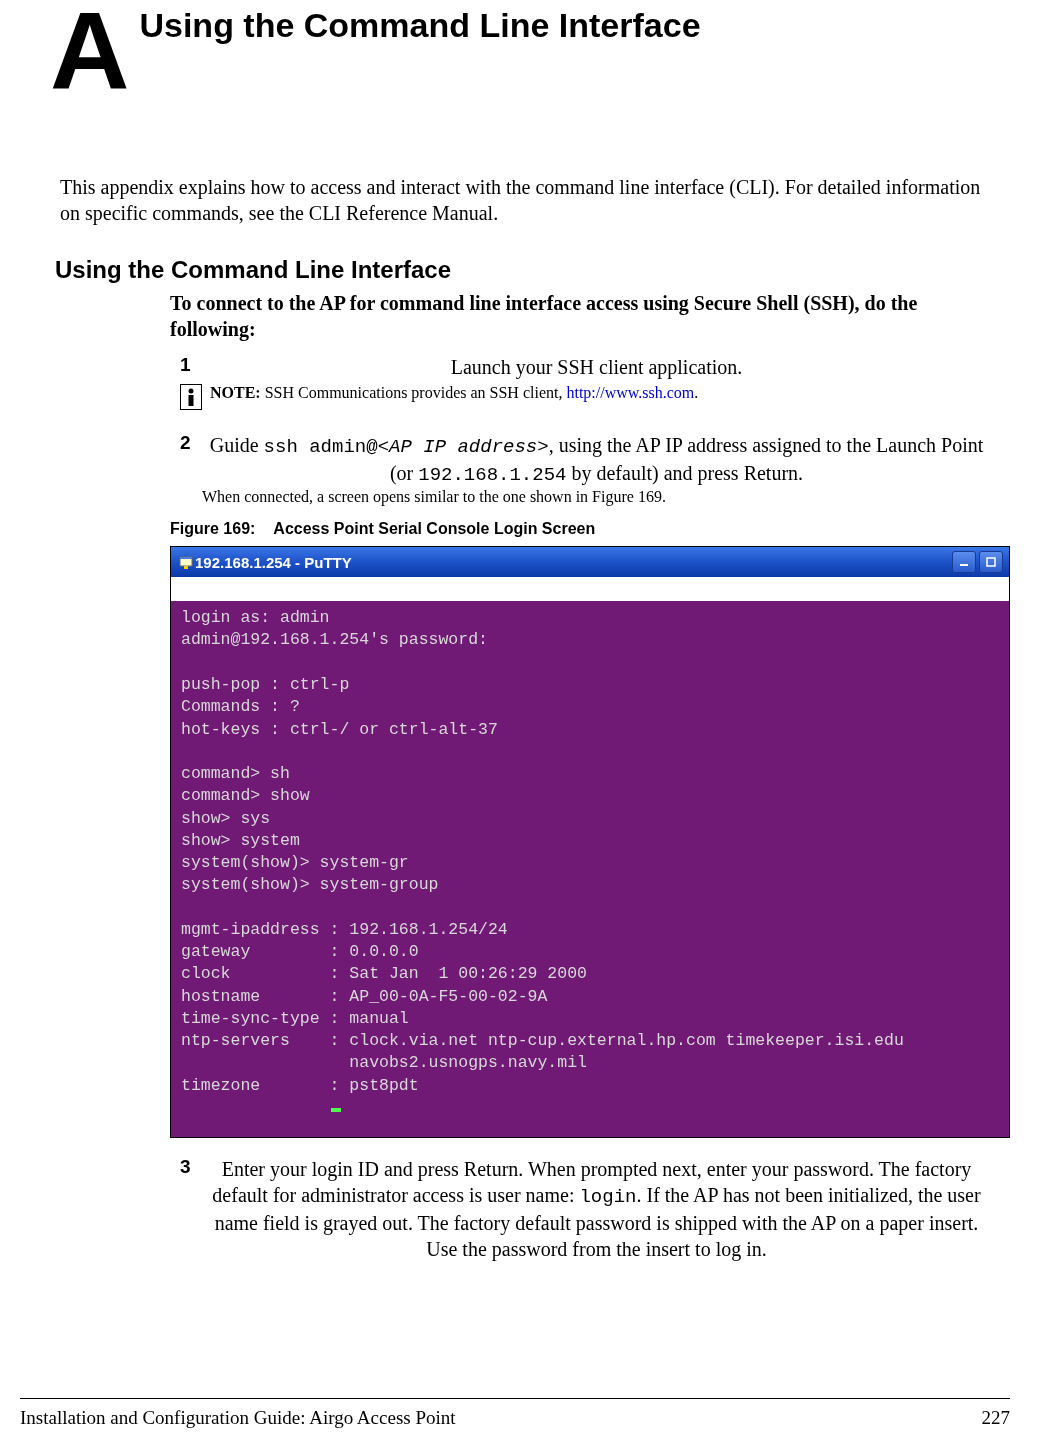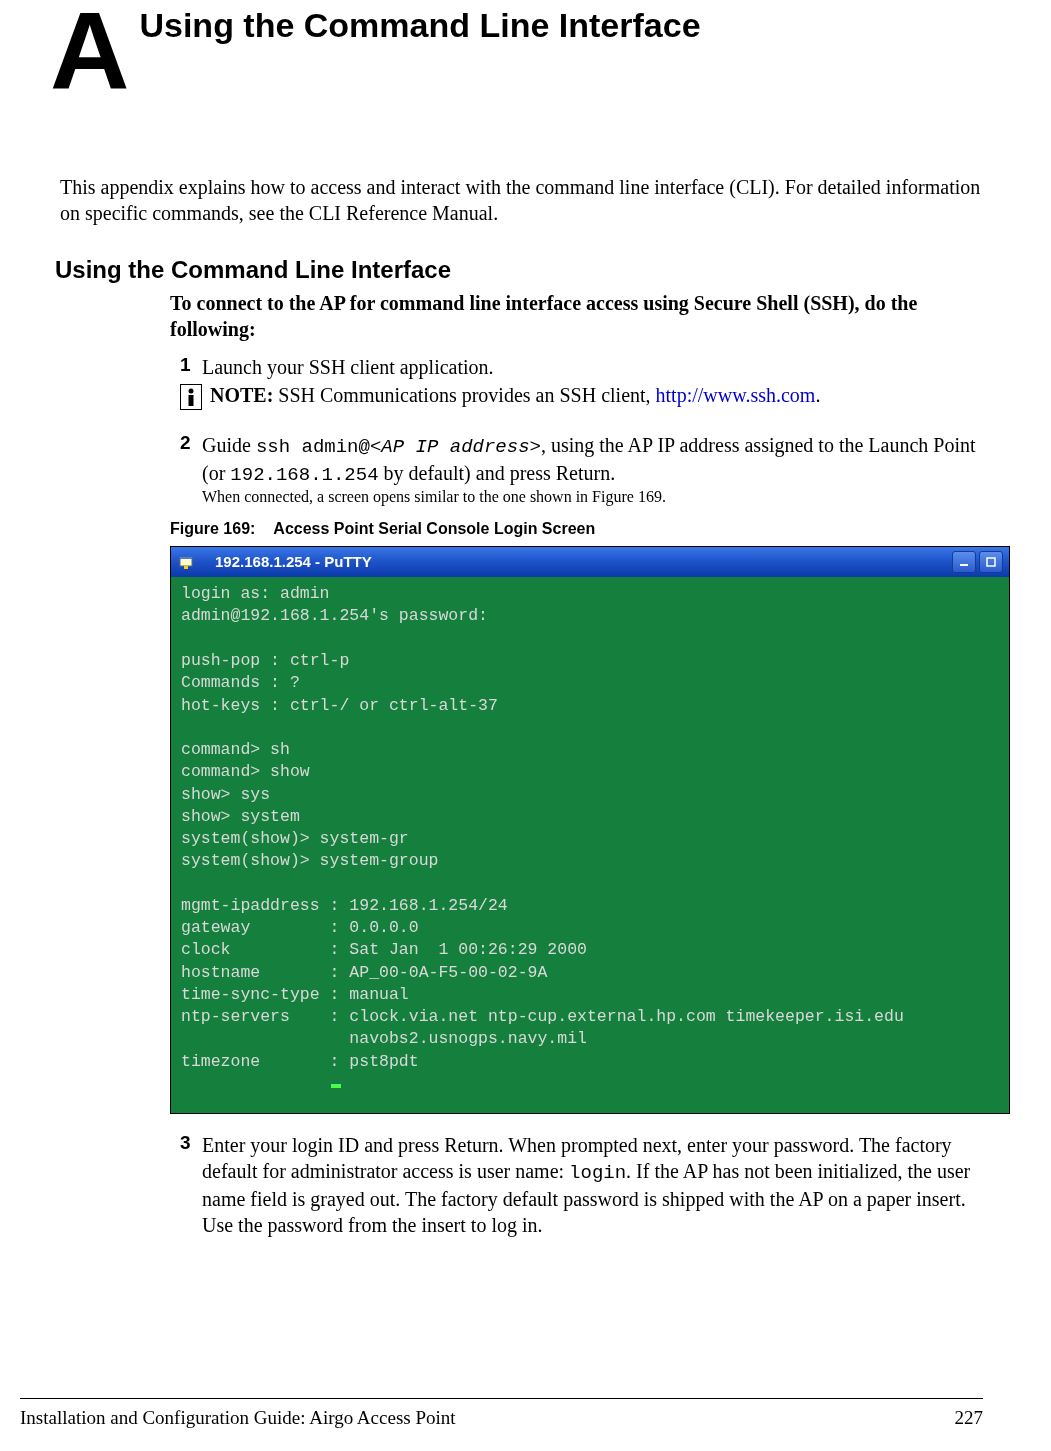--- a/index.html
+++ b/index.html
@@ -59,20 +59,21 @@
       font-family: Arial, Helvetica, sans-serif;
       font-weight: bold;
       font-size: 19px;
       width: 22px;
       flex-shrink: 0;
     }
     .step-text {
       font-size: 20px;
       line-height: 1.3;
       flex: 1;
+      text-align: center;
     }
     .step-sub {
       font-size: 16px;
       margin-left: 142px;
       line-height: 1.3;
     }
     .note-row {
       display: flex;
       margin-left: 120px;
       margin-top: 4px;
@@ -82,21 +83,21 @@
       border: 1px solid #000;
       width: 22px;
       height: 26px;
       display: flex;
       align-items: center;
       justify-content: center;
       margin-right: 8px;
       flex-shrink: 0;
     }
     .note-icon-box svg { display: block; }
-    .note-text { font-size: 20px; }
+    .note-text { font-size: 16px; }
     .note-bold { font-weight: bold; }
     .mono { font-family: "Courier New", Courier, monospace; font-size: 19px; }
     .mono-italic { font-style: italic; }
     .link { color: #0000cc; }
     .figure-caption {
       font-family: Arial, Helvetica, sans-serif;
       font-weight: bold;
       font-size: 16px;
       margin-left: 110px;
       margin-top: 12px;
@@ -109,21 +110,21 @@
       border: 1px solid #000;
     }
     .titlebar {
       background: linear-gradient(to bottom, #3a77e8 0%, #1d52c8 50%, #0b3aa9 100%);
       height: 30px;
       display: flex;
       align-items: center;
       padding: 0 6px;
       justify-content: space-between;
     }
-    .titlebar-left { display: flex; gap: 20px; }
+    .titlebar-left { display: flex; align-items: center; gap: 0; }
     .app-icon {
       width: 18px;
       height: 18px;
       display: flex;
       align-items: center;
       justify-content: center;
     }
     .title-text {
       color: #fff;
       font-family: "Tahoma", Arial, sans-serif;
@@ -135,44 +136,45 @@
       width: 24px;
       height: 22px;
       background: linear-gradient(to bottom, #5a8eee, #2a5bcc);
       border: 1px solid #1a3a8f;
       border-radius: 3px;
       display: flex;
       align-items: center;
       justify-content: center;
     }
     .terminal-body {
-      background: #15803d;
+      background: #701a75;
       color: #d8d8d8;
       font-family: "Courier New", Courier, monospace;
       font-size: 16.5px;
       line-height: 1.35;
       padding: 6px 10px 18px 10px;
       min-height: 470px;
       white-space: pre;
       position: relative;
+      margin-top: 24px;
     }
     .cursor {
       display: inline-block;
       width: 10px;
       height: 4px;
       background: #4cfc4c;
       vertical-align: baseline;
       margin-left: 150px;
     }
     .footer {
       position: absolute;
       bottom: 22px;
       left: 0;
-      right: 0;
-      padding: 0 68px 0 20px;
+      right: 8px;
+      padding: 0 33px 0 20px;
     }
     .footer-line {
       border-top: 1px solid #000;
       margin-bottom: 8px;
     }
     .footer-row {
       display: flex;
       justify-content: space-between;
       font-size: 19px;
     }

